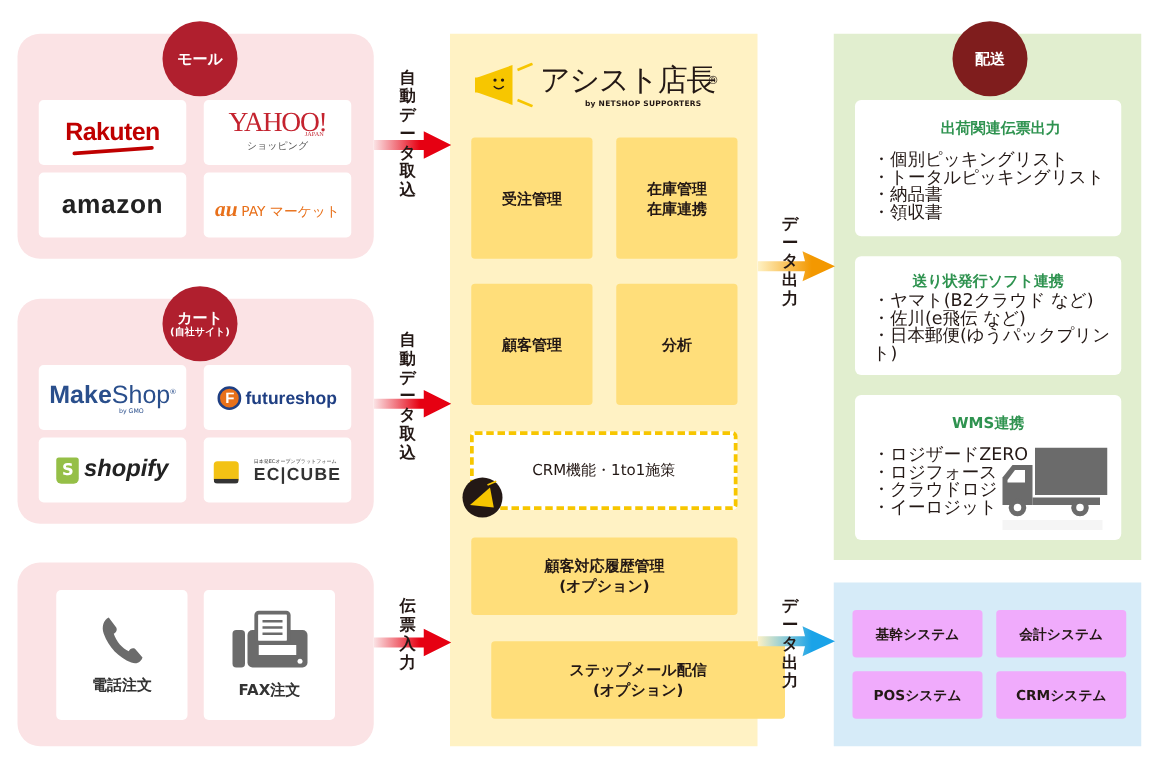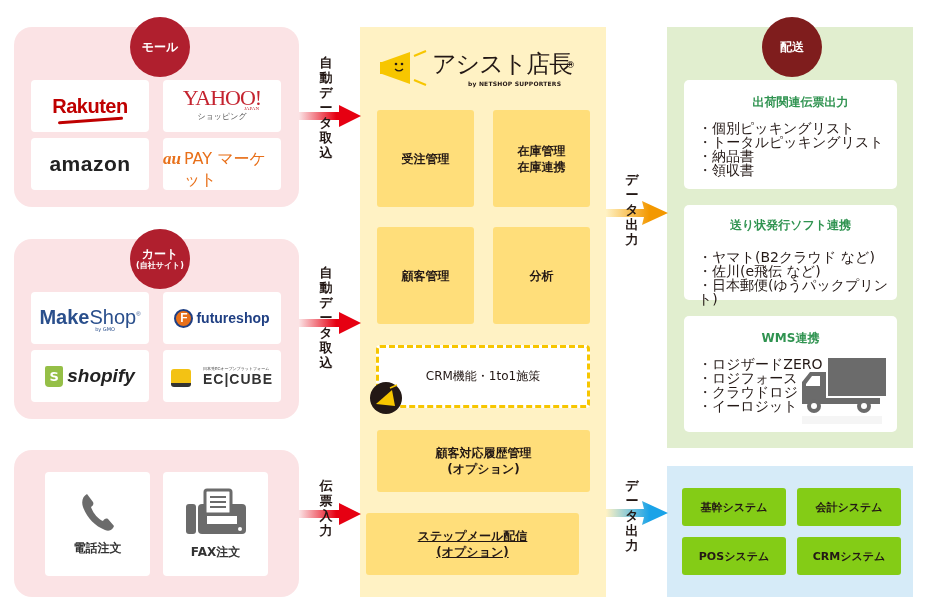--- a/index.html
+++ b/index.html
@@ -23,21 +23,21 @@
     }
 
     .rakuten { color: #bf0000; font-family: "Liberation Sans", sans-serif; font-weight: bold; font-size: 20px; letter-spacing: -0.5px; position: relative; }
     .rakuten::after { content: ""; position: absolute; left: 6px; right: 4px; bottom: -4px; height: 3px; border-radius: 2px; background: #bf0000; transform: skewY(-4deg); }
     .yahoo-main { color: #c4232f; font-family: "Liberation Serif", serif; font-weight: normal; font-size: 22px; line-height: 16px; letter-spacing: -1px; }
     .yahoo-jp { color: #c4232f; font-family: "Liberation Serif", serif; font-size: 5px; line-height: 6px; align-self: flex-end; margin-right: 22px; }
     .yahoo-sub { color: #555; font-size: 8px; line-height: 10px; }
     .amazon { color: #222; font-family: "Liberation Sans", sans-serif; font-size: 21px; font-weight: bold; letter-spacing: 0.5px; }
     .aupay { display: flex; align-items: baseline; gap: 3px; color: #e8701a; }
     .aupay .au { font-family: "Liberation Serif", serif; font-style: italic; font-weight: bold; font-size: 17px; }
-    .aupay .rest { font-size: 16px; margin-top: 11px; }
+    .aupay .rest { font-size: 11px; margin-top: 11px; }
 
     .makeshop { color: #2a4f8c; font-family: "Liberation Sans", sans-serif; font-size: 20px; line-height: 20px; }
     .makeshop b { font-weight: bold; }
     .makeshop-by { color: #2a4f8c; font-size: 5px; align-self: flex-end; margin-right: 34px; }
     .futureshop { display: flex; align-items: center; gap: 3px; color: #1f3f83; font-weight: bold; font-size: 14px; font-family: "Liberation Sans", sans-serif; }
     .fs-icon { width: 19px; height: 19px; border-radius: 50%; background: #e8701a; color: #fff; font-size: 12px; display: flex; align-items: center; justify-content: center; border: 2px solid #1f3f83; }
     .shopify { display: flex; align-items: center; gap: 4px; }
     .shopify .bag { width: 18px; height: 21px; background: #95bf47; border-radius: 2px 2px 4px 4px; color: #fff; font-weight: bold; font-size: 13px; display: flex; align-items: center; justify-content: center; }
     .shopify .txt { font-family: "Liberation Sans", sans-serif; font-style: italic; font-weight: bold; font-size: 19px; color: #222; }
     .eccube { display: flex; align-items: flex-end; gap: 12px; }
@@ -65,21 +65,21 @@
 
     
     .green-panel { position: absolute; left: 667px; top: 27px; width: 246px; height: 421px; background: #e1eecf; }
     .badge-green { position: absolute; left: 762px; top: 17px; width: 60px; height: 60px; border-radius: 50%; background: #7f1d1d; color: #fff; font-size: 12px; font-weight: bold; display: flex; align-items: center; justify-content: center; }
     .info-card { position: absolute; left: 684px; width: 213px; background: #fff; border-radius: 5px; }
     .info-title { text-align: center; color: #2f9350; font-size: 12px; font-weight: bold; }
     .info-list { list-style: none; font-size: 14px; line-height: 14px; color: #231815; }
     .info-list li::before { content: "・"; }
 
     .blue-panel { position: absolute; left: 667px; top: 466px; width: 246px; height: 131px; background: #d6ebf8; }
-    .sys-card { position: absolute; width: 104px; height: 38px; background: #84cc16; border-radius: 3px; display: flex; align-items: center; justify-content: center; font-size: 11px; font-weight: bold; color: #231815; }
+    .sys-card { position: absolute; width: 104px; height: 38px; background: #f0abfc; border-radius: 3px; display: flex; align-items: center; justify-content: center; font-size: 11px; font-weight: bold; color: #231815; }
   </style>
 </head>
 <body>
 
 <div class="src-group" style="top:27px;height:180px;"></div>
 <div class="badge-red" style="left:130px;top:17px;">
   <span class="main">モール</span>
 </div>
 <div class="logo-card" style="left:31px;top:80px;">
   <span class="rakuten">Rakuten</span>
@@ -200,21 +200,21 @@
 </div>
 <div class="crm-icon">
   <svg width="32" height="32" viewBox="0 0 32 32">
     <polygon points="6,22 22,8 25,24" fill="#f7c600"></polygon>
     <line x1="20" y1="6" x2="27" y2="3" stroke="#f7c600" stroke-width="1.5"></line>
   </svg>
 </div>
 
 <div class="func-box" style="left:377px;top:430px;width:213px;height:62px;">顧客対応履歴管理
 (オプション)</div>
-<div class="func-box" style="left:366px;top:513px;width:213px;height:62px;text-decoration:underline;">ステップメール配信
+<div class="func-box" style="left:393px;top:513px;width:235px;height:62px;">ステップメール配信
 (オプション)</div>
 
 <svg class="arrow" style="left:606px;top:200px;" width="62" height="26" viewBox="0 0 62 26">
   <defs>
     <linearGradient id="gOut1" x1="0" x2="1">
         <stop offset="0" stop-color="#fff2c4"></stop>
         <stop offset="0.7" stop-color="#f39800"></stop>
       </linearGradient>
     <linearGradient id="gOut2" x1="0" x2="1">
         <stop offset="0" stop-color="#fff2c4"></stop>
@@ -239,21 +239,21 @@
   <div class="info-title" style="margin-left:-14px;margin-bottom:10px;padding-left:20px;">出荷関連伝票出力</div>
   <ul class="info-list">
     <li>個別ピッキングリスト</li>
     <li>トータルピッキングリスト</li>
     <li>納品書</li>
     <li>領収書</li>
   </ul>
 </div>
 
 <div class="info-card" style="top:205px;height:95px;padding:12px 0 0 14px;">
-  <div class="info-title" style="margin-left:-14px;margin-bottom:16px;">送り状発行ソフト連携</div>
+  <div class="info-title" style="margin-left:-14px;margin-bottom:0;">送り状発行ソフト連携</div>
   <ul class="info-list">
     <li>ヤマト(B2クラウド など)</li>
     <li>佐川(e飛伝 など)</li>
     <li>日本郵便(ゆうパックプリント)</li>
   </ul>
 </div>
 
 <div class="info-card" style="top:316px;height:116px;padding:14px 0 0 14px;">
   <div class="info-title" style="margin-left:-14px;margin-bottom:10px;">WMS連携</div>
   <ul class="info-list">

